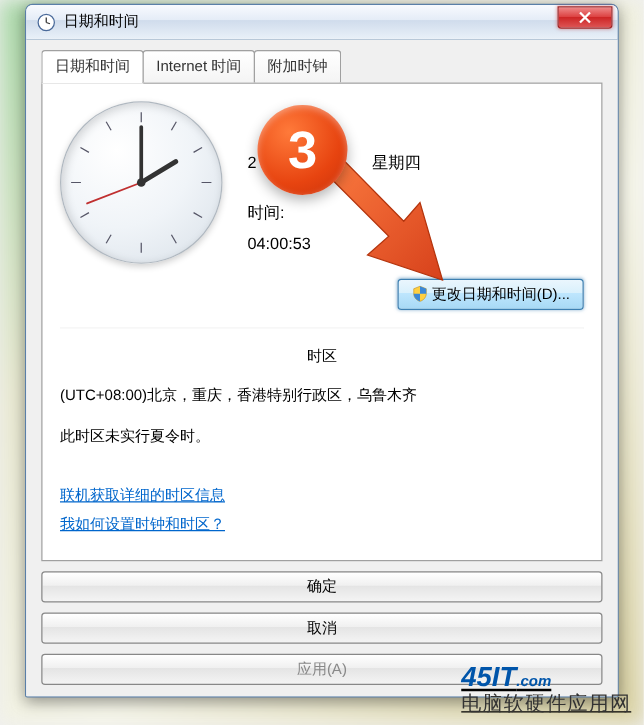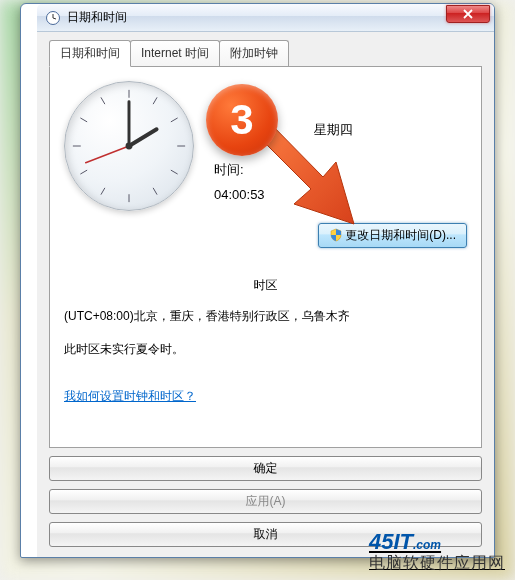--- a/index.html
+++ b/index.html
@@ -22,21 +22,20 @@
       position: absolute;
       top: 3px;
       left: 20px;
       width: 475px;
       height: 555px;
       background: #fff;
       border: 1px solid #5a7fa8;
       box-shadow: 0 3px 12px rgba(0,0,0,0.4);
       border-radius: 6px 6px 2px 2px;
       overflow: visible;
-      padding-left: 16px;
     }
     .titlebar {
       height: 28px;
       background: linear-gradient(to bottom, #f8fafe 0%, #e4ecf7 45%, #d0dcec 46%, #e8f0f8 100%);
       border-bottom: 1px solid #b8c8d8;
       display: flex;
       align-items: center;
       padding: 0 4px 0 8px;
       border-radius: 5px 5px 0 0;
     }
@@ -318,28 +317,29 @@
       <div class="divider"></div>
 
       <div class="tz-row">
         <span class="tz-label">时区</span>
       </div>
       <div class="tz-name">(UTC+08:00)北京，重庆，香港特别行政区，乌鲁木齐</div>
 
       <div class="dst-note">此时区未实行夏令时。</div>
 
       <div class="links">
+        <a class="link">联机获取详细的时区信息</a>
         <a class="link">我如何设置时钟和时区？</a>
       </div>
     </div>
 
     <div class="bottom-buttons">
       <button class="win-btn">确定</button>
+      <button class="win-btn">取消</button>
       <button class="win-btn disabled">应用(A)</button>
-      <button class="win-btn">取消</button>
     </div>
   </div>
 
   <div class="annotation">
     <svg class="arrow-svg" viewBox="0 0 140 140">
       <defs>
         <linearGradient id="arrg" x1="0" y1="0" x2="1" y2="1">
           <stop offset="0" stop-color="#ff7a3a"></stop>
           <stop offset="1" stop-color="#d63810"></stop>
         </linearGradient>

